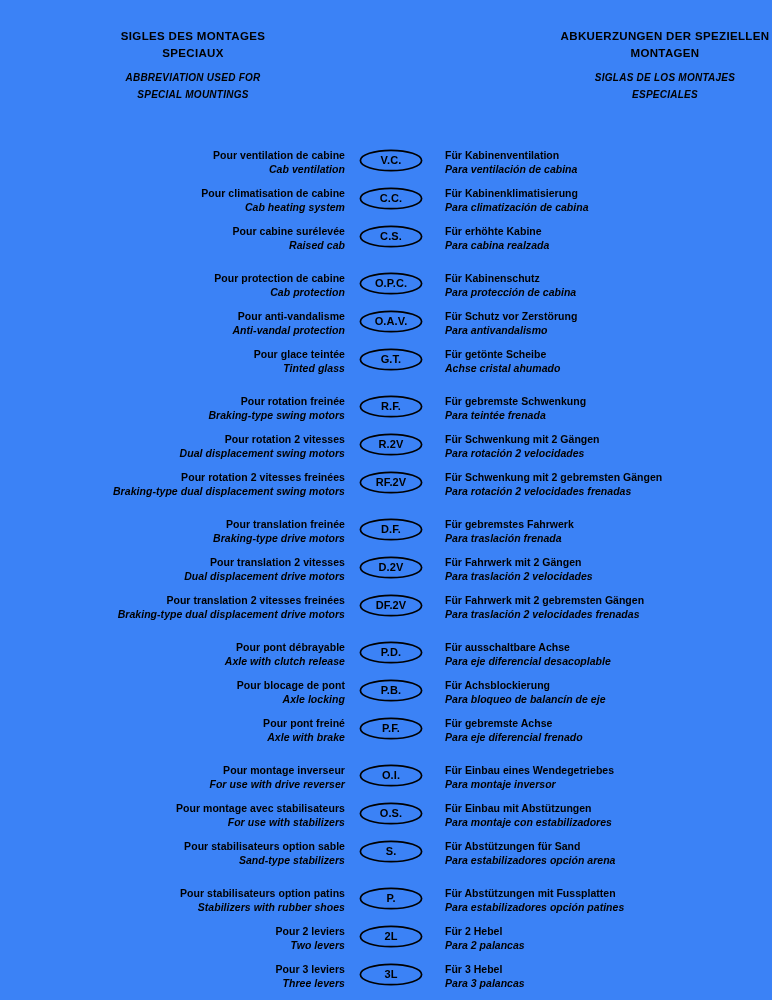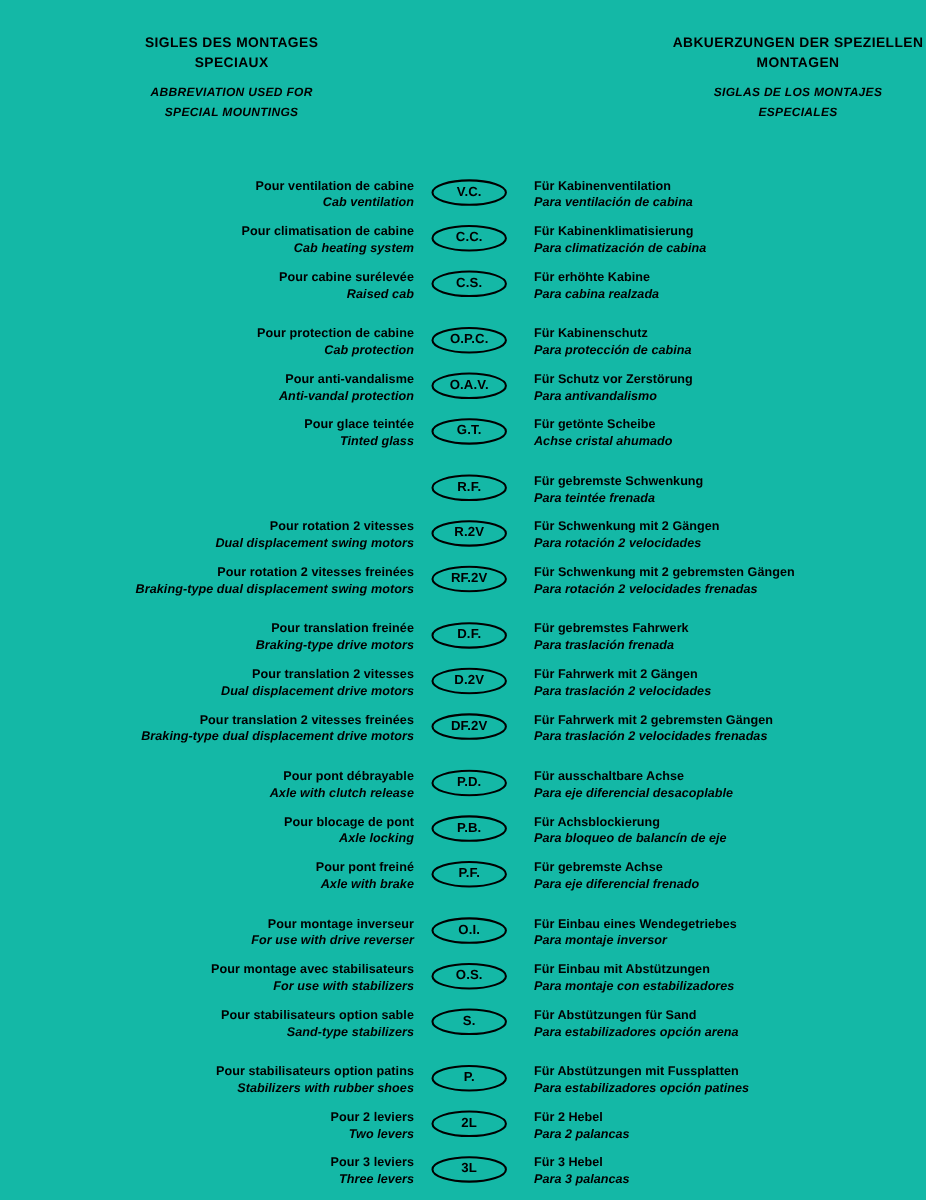--- a/index.html
+++ b/index.html
@@ -11,21 +11,21 @@
   body {
     font-family: "Liberation Sans", "DejaVu Sans", sans-serif;
     color: #000000;
     -webkit-font-smoothing: none;
   }
   .page {
     position: relative;
     width: 772px;
     height: 1000px;
     margin: 0 auto;
-    background: #14b8a6;
+    background: #3b82f6;
     overflow: hidden;
   }
 
   
   .headers {
     position: absolute;
     top: 28px;
     left: 0;
     width: 772px;
     display: flex;
@@ -260,20 +260,24 @@
             <div class="badge-text">G.T.</div>
           </div>
           <div class="col-right">
             <span class="line-a">Für getönte Scheibe</span>
             <span class="line-b">Achse cristal ahumado</span>
           </div>
         </div>
       </div>
       <div class="group">
         <div class="row">
+          <div class="col-left">
+            <span class="line-a">Pour rotation freinée</span>
+            <span class="line-b">Braking-type swing motors</span>
+          </div>
           <div class="badge">
             <svg viewBox="0 0 64 23">
               <ellipse cx="32" cy="11.5" rx="30.6" ry="10.2" fill="none" stroke="#000000" stroke-width="1.7"></ellipse>
             </svg>
             <div class="badge-text">R.F.</div>
           </div>
           <div class="col-right">
             <span class="line-a">Für gebremste Schwenkung</span>
             <span class="line-b">Para teintée frenada</span>
           </div>

